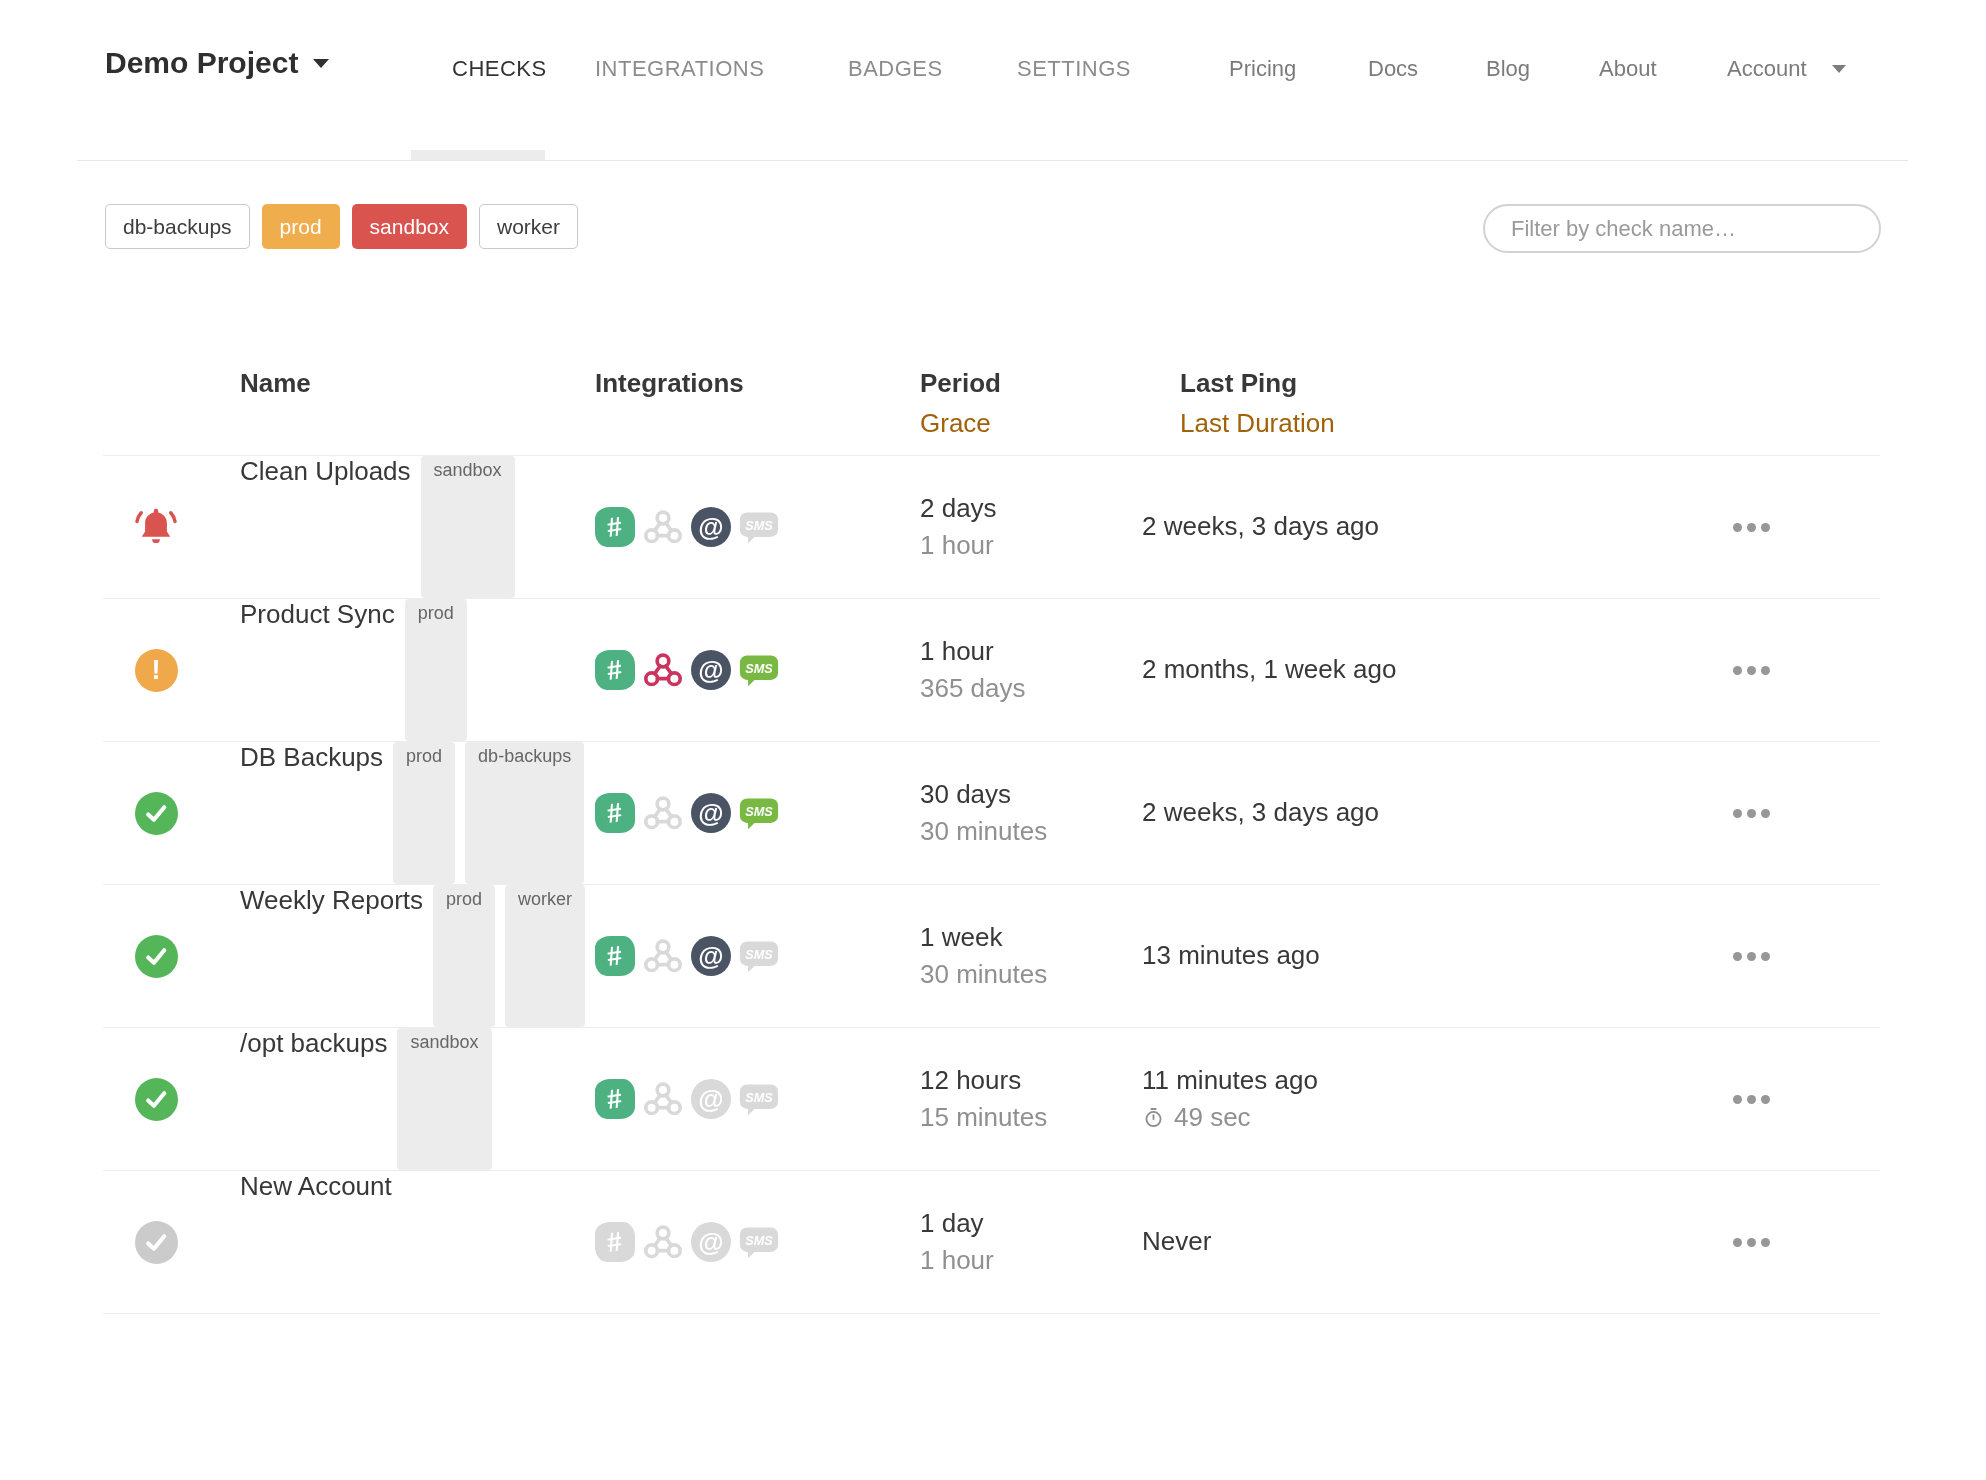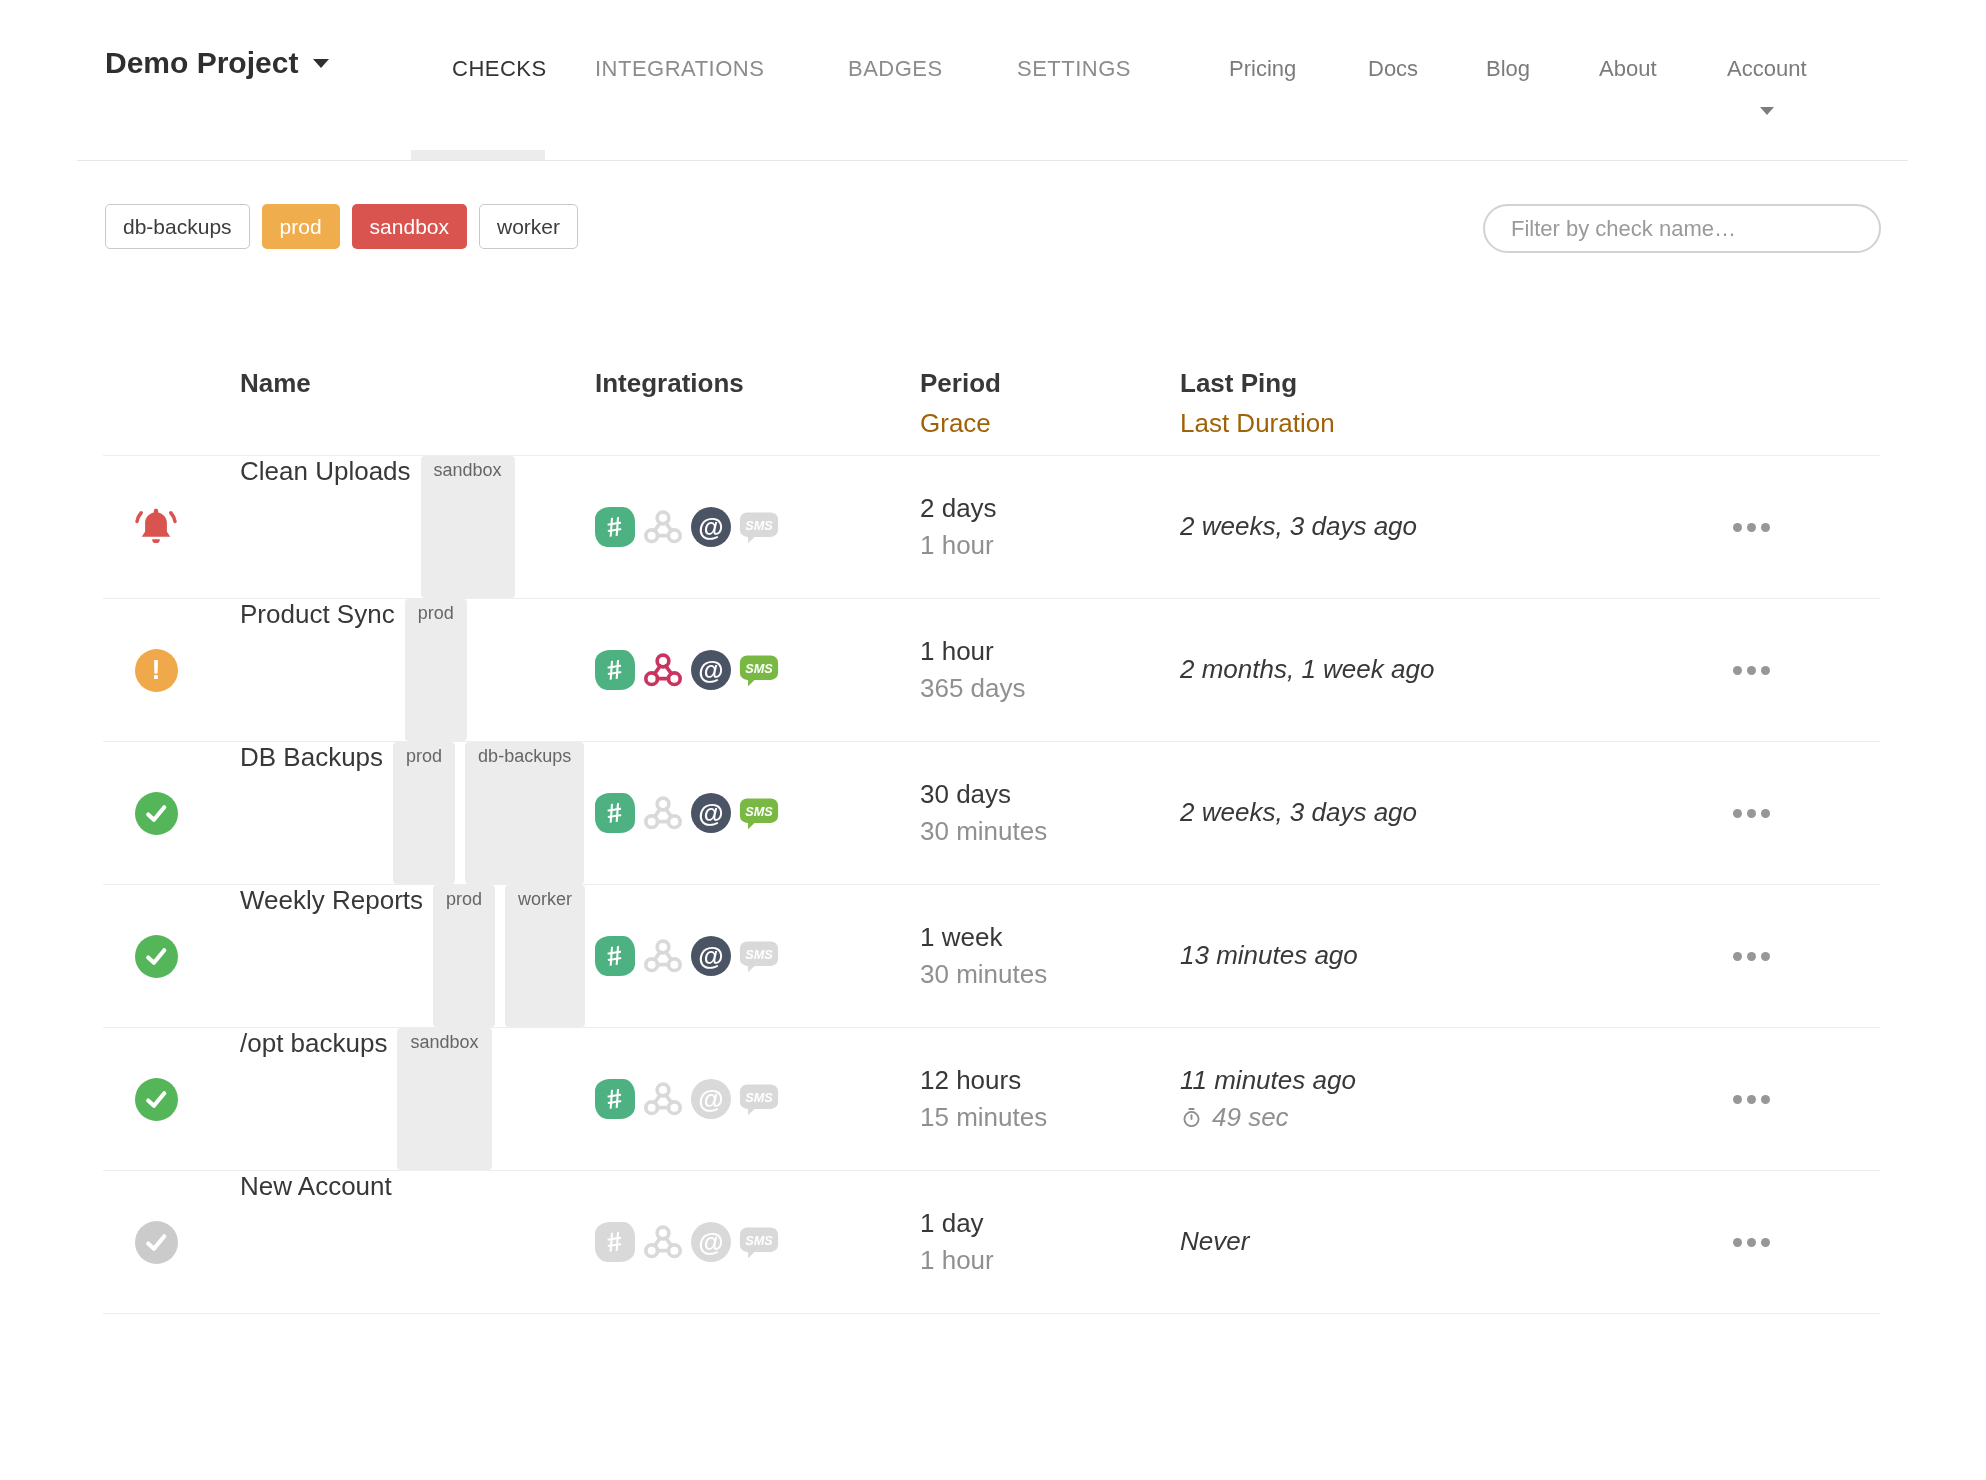--- a/index.html
+++ b/index.html
@@ -13,21 +13,21 @@
   .caret{width:0;height:0;border-left:8px solid transparent;border-right:8px solid transparent;
          border-top:9px solid #2f2f2f;}
   .caret.gray{border-top-color:#7d7d7d;border-left-width:7px;border-right-width:7px;border-top-width:8px;}
   .tab{position:absolute;top:56px;font-size:22px;letter-spacing:.5px;color:#8c8c8c;cursor:pointer;}
   .tab.active{color:#333;}
   .tab-0{left:452px;} .tab-1{left:595px;} .tab-2{left:848px;} .tab-3{left:1017px;}
   .tab-underline{position:absolute;left:411px;top:150px;width:134px;height:11px;background:#ececec;}
   .navlink{position:absolute;top:56px;font-size:22px;color:#7b7b7b;cursor:pointer;}
   .nl-0{left:1229px;} .nl-1{left:1368px;} .nl-2{left:1486px;} .nl-3{left:1599px;}
   .account{position:absolute;left:1727px;top:56px;display:flex;align-items:center;gap:25px;
-           font-size:22px;color:#7b7b7b;cursor:pointer;flex-direction:column;}
+           font-size:22px;color:#7b7b7b;cursor:pointer;}
 
   
   .tagbar{position:absolute;left:105px;top:204px;display:flex;gap:12px;}
   .tagbtn{height:45px;padding:0 17px;border-radius:5px;display:flex;align-items:center;
           font-size:21px;border:1px solid transparent;cursor:pointer;}
   .tagbtn.outline{background:#fff;border-color:#c9c9c9;color:#3d3d3d;}
   .tagbtn.orange{background:#f0ad4e;color:#fff;}
   .tagbtn.red{background:#d9534f;color:#fff;}
   .search{position:absolute;left:1483px;top:204px;width:398px;height:49px;box-sizing:border-box;
           border:2px solid #d2d2d2;border-radius:26px;padding:0 26px;font-size:22px;color:#555;
@@ -71,22 +71,22 @@
   .int-webhook.on{color:#c9355e;} .int-webhook.off{color:#d9d9d9;}
   .int-email{border-radius:50%;}
   .int-email.on{background:#4a5464;} .int-email.off{background:#d9d9d9;}
   .int-email .at{color:#fff;font-size:26px;font-weight:600;line-height:1;}
   .int-sms.on{color:#78b843;} .int-sms.off{color:#d9d9d9;}
 
   .cell-period{position:absolute;left:817px;top:0;height:100%;display:flex;flex-direction:column;
                justify-content:center;gap:5px;}
   .l-dark{font-size:26px;color:#383838;line-height:1.2;}
   .l-gray{font-size:26px;color:#909090;line-height:1.2;}
-  .cell-ping{position:absolute;left:1077px;top:0;height:100%;display:flex;flex-direction:column;
-             justify-content:center;gap:6px;font-style:italic;}
+  .cell-ping{position:absolute;left:1039px;top:0;height:100%;display:flex;flex-direction:column;
+             justify-content:center;gap:6px;}
   .line-duration{display:none;align-items:center;gap:9px;}
   .row.has-duration .line-duration{display:flex;}
 
   .cell-menu{position:absolute;right:110px;top:0;height:100%;display:flex;align-items:center;cursor:pointer;}
   .dots{display:flex;gap:5px;}
   .dots i{width:9px;height:9px;border-radius:50%;background:#979797;}
 
   
   .addcheck{position:absolute;left:872px;top:1347px;width:242px;height:90px;background:#23b161;
             border:none;border-radius:6px;color:#4c1d95;font-size:30px;display:flex;align-items:center;

